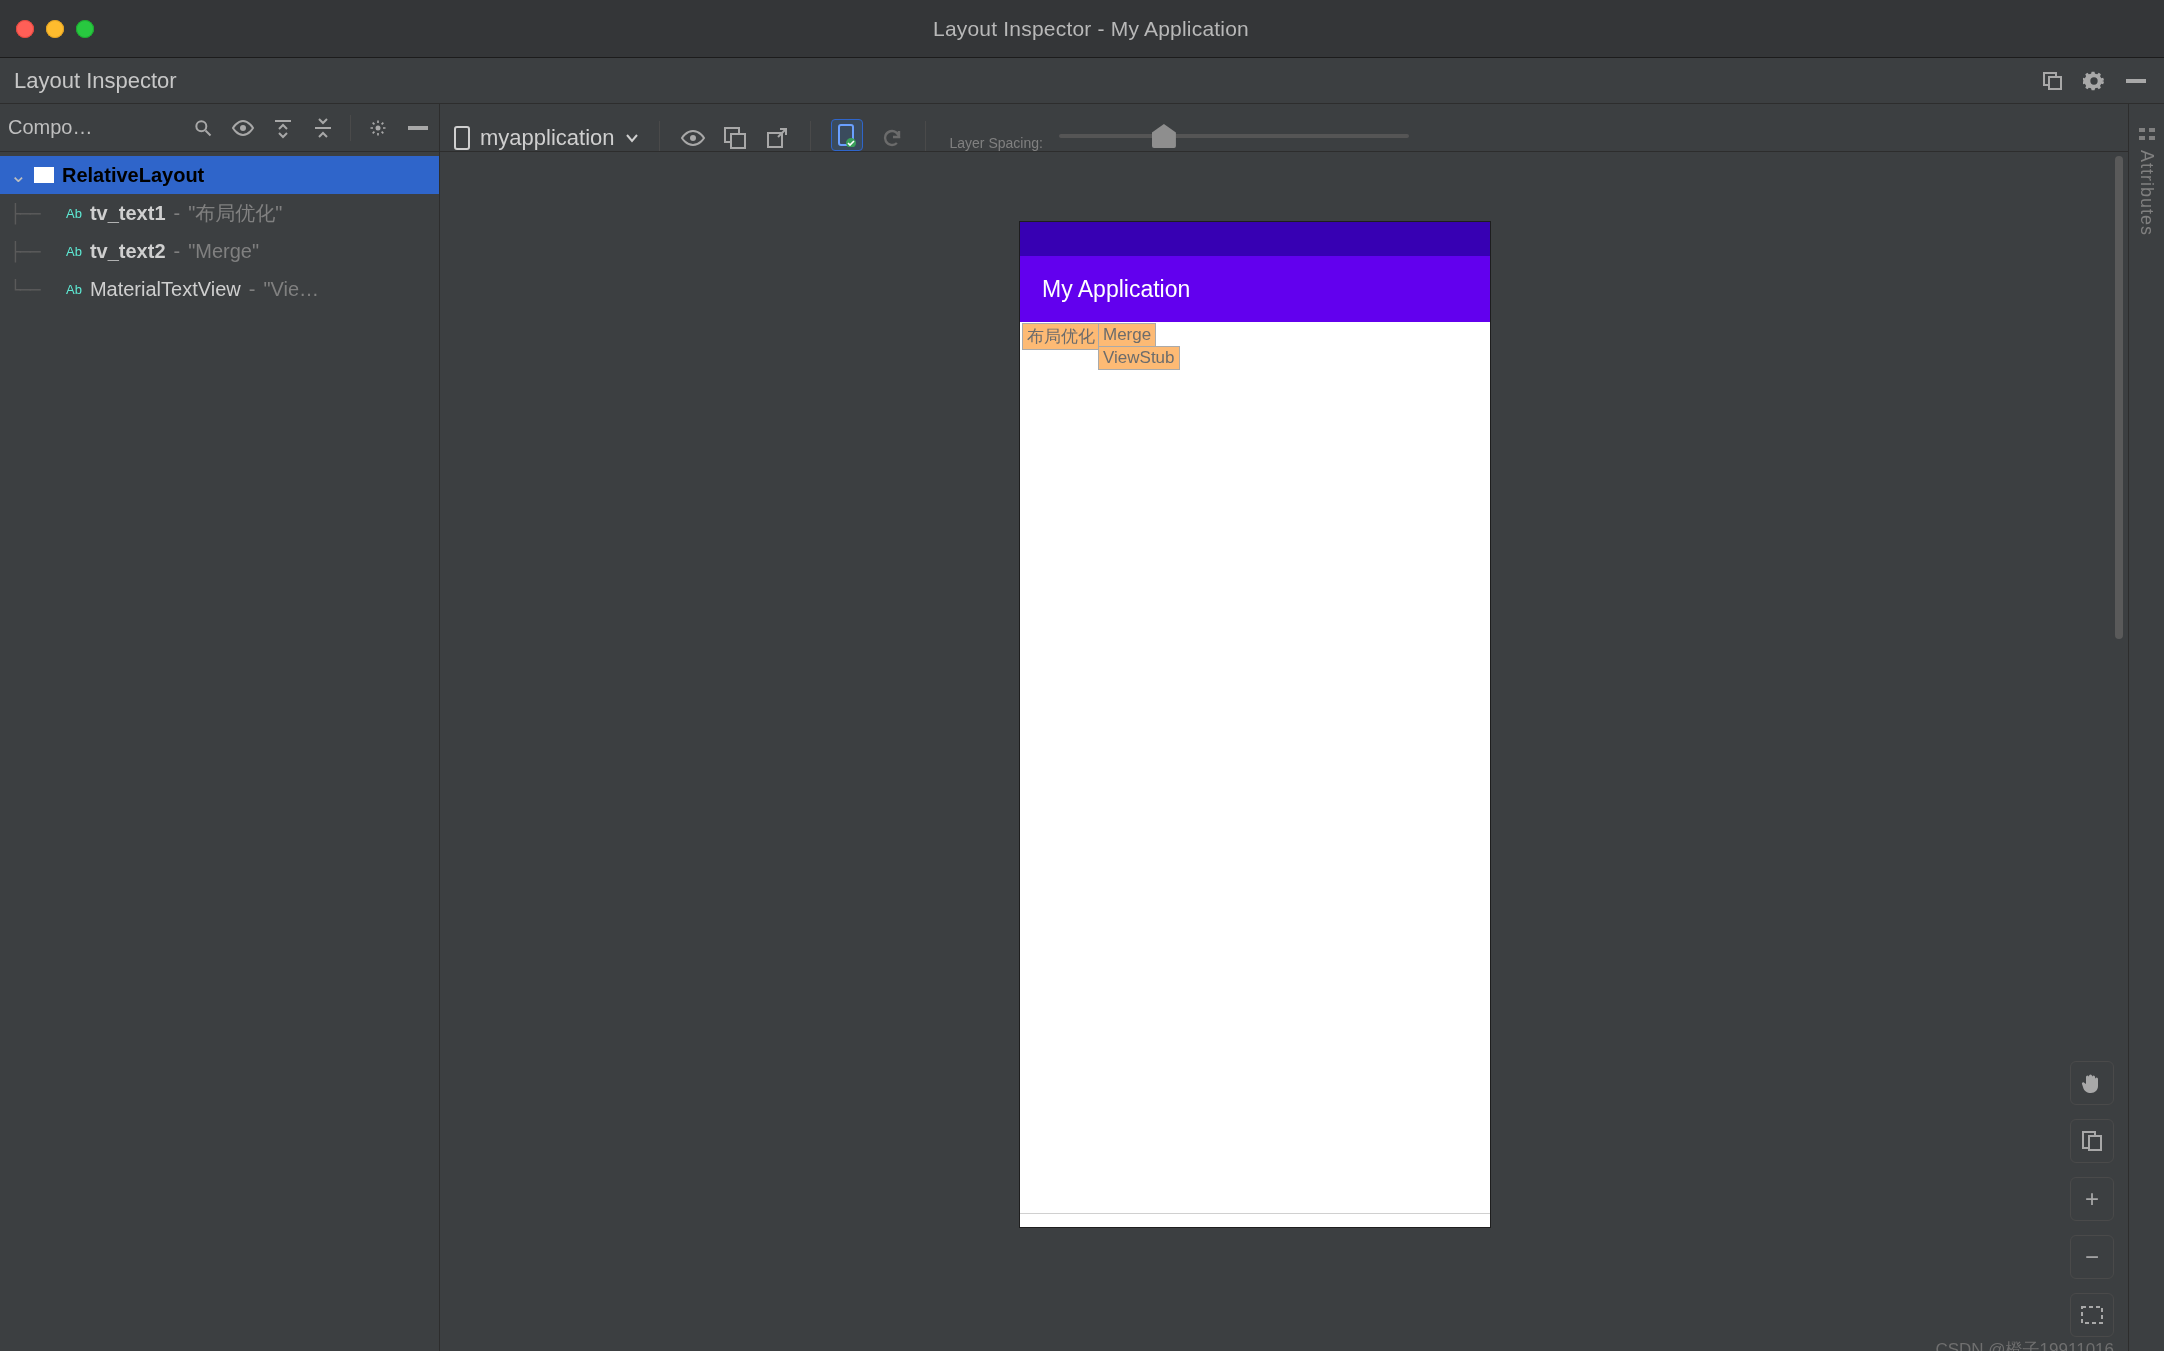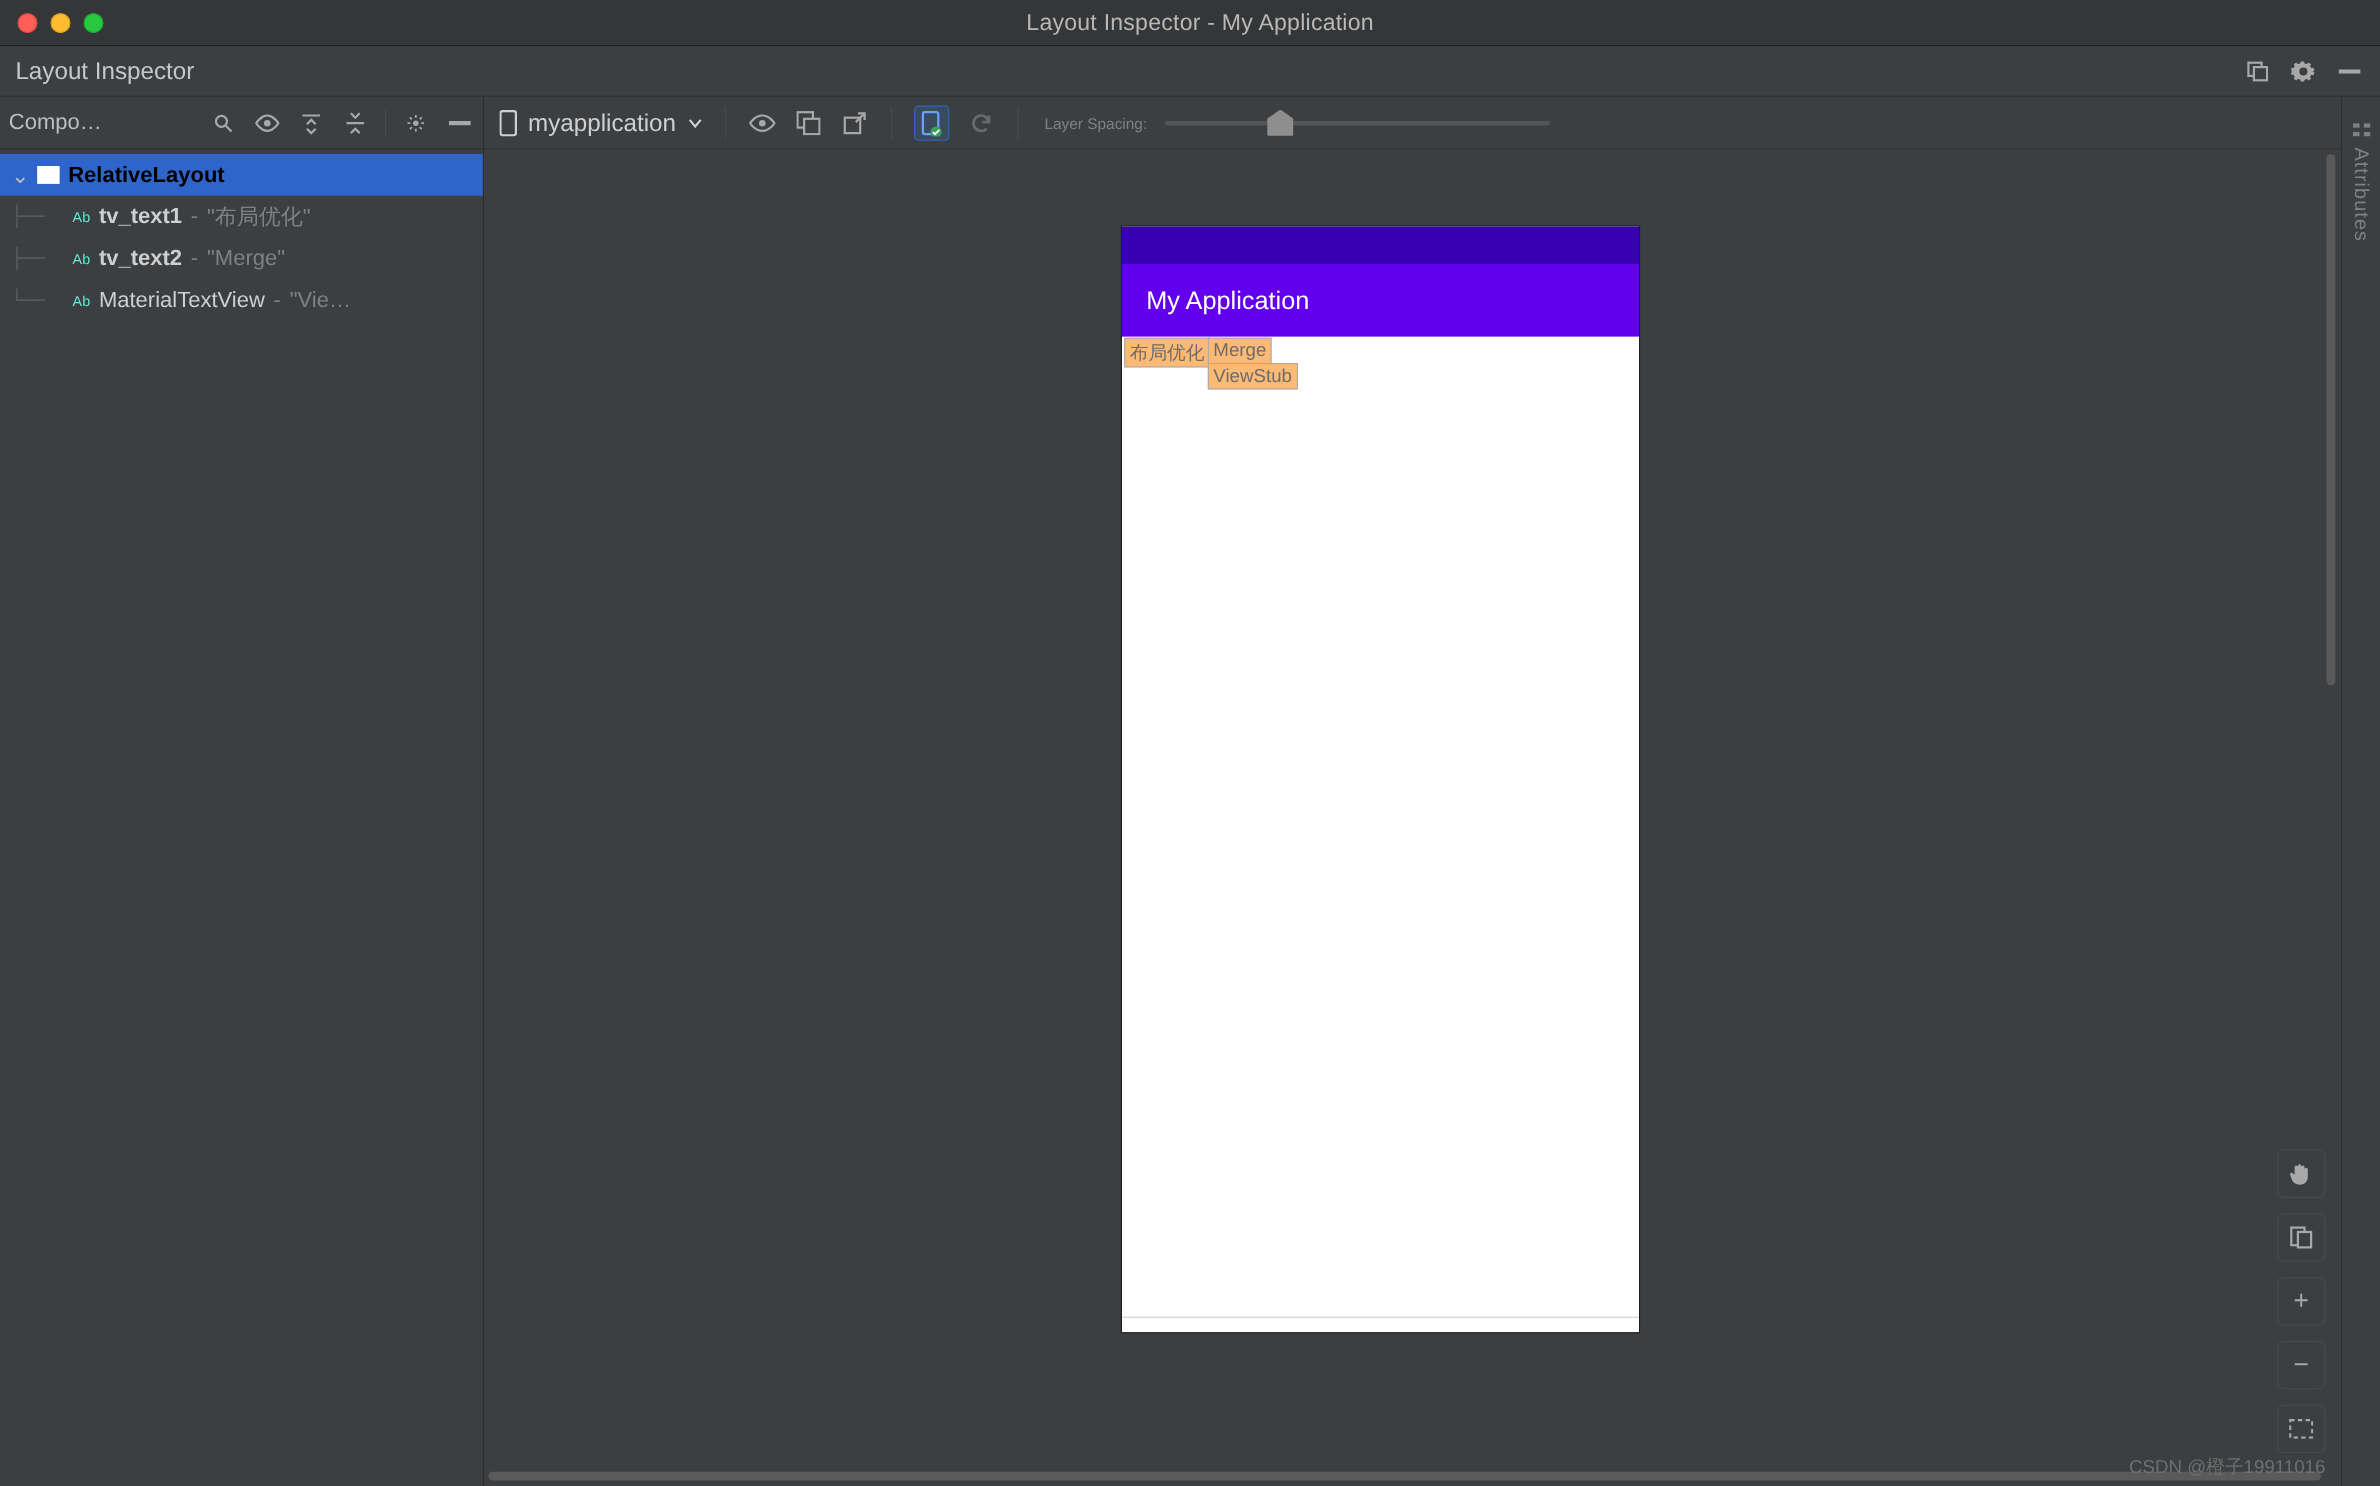--- a/index.html
+++ b/index.html
@@ -24,21 +24,21 @@
     margin:0; padding:0; width:2164px; height:1351px;
     background:var(--bg-dark);
     font-family:"Helvetica Neue",Arial,sans-serif;
     color:var(--fg-main);
     overflow:hidden;
     font-size:20px;
   }
 
   
   .titlebar {
-    height:42px;
+    height:58px;
     background:var(--bg-titlebar);
     display:flex; align-items:center;
     padding:0 16px;
     border-bottom:1px solid #1c1c1c;
   }
   .traffic { display:flex; gap:12px; }
   .tl { width:18px; height:18px; border-radius:50%; }
   .tl.close    { background:#ff5f57; box-shadow:inset 0 0 0 1px #e1483f; }
   .tl.min      { background:#febc2e; box-shadow:inset 0 0 0 1px #dfa023; }
   .tl.max      { background:#28c840; box-shadow:inset 0 0 0 1px #1ca82f; }
@@ -142,21 +142,21 @@
   }
   .tree-row.sel .layout-ico {
     background:#fff; border-color:#fff;
     background:linear-gradient(90deg,#fff 50%,transparent 50%) 0 0/10px 100%,
                #fff;
   }
 
   
   .canvas-toolbar {
     height:48px;
-    display:flex; align-items:center;
+    display:flex; align-items:flex-end;
     padding:0 14px;
     gap:16px;
     border-bottom:1px solid var(--border);
   }
   .dev-box {
     display:flex;align-items:center;gap:10px;
     color:#cfcfcf; font-size:22px; cursor:pointer;
   }
   .sep-v { width:1px; height:30px; background:#4a4a4a; margin:0 4px;}
   .ico.toggle-on {

